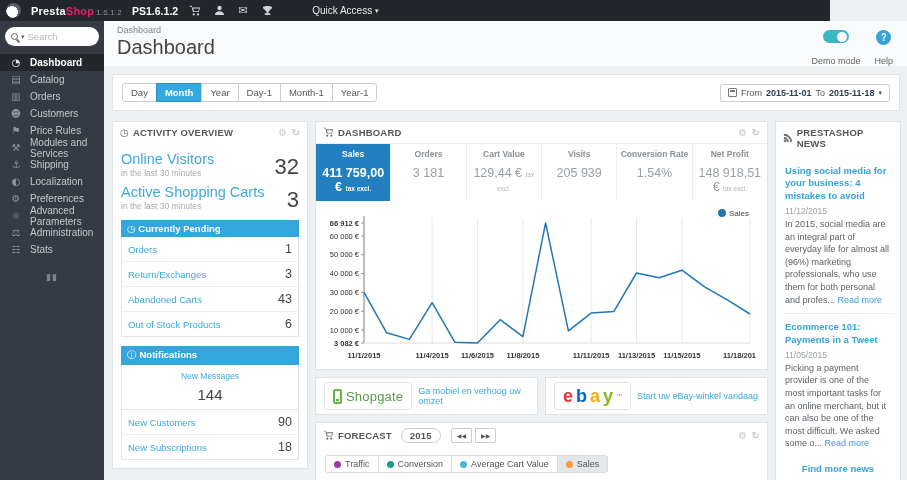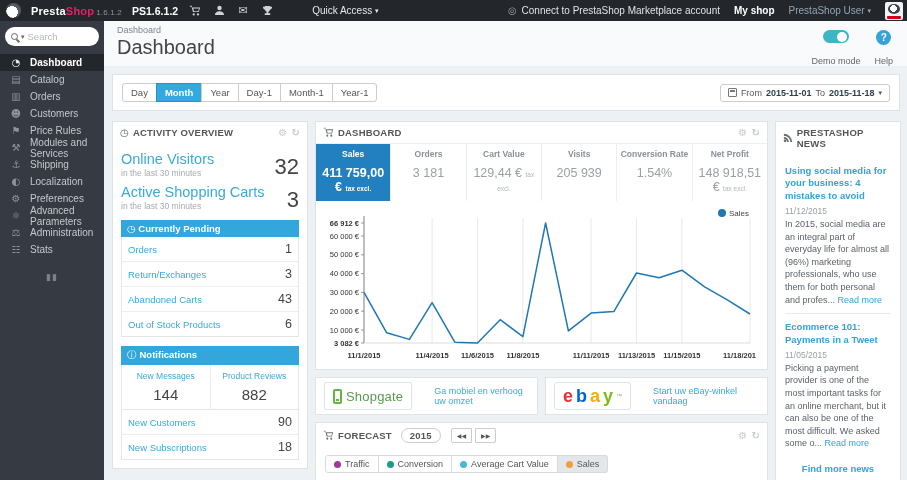--- a/index.html
+++ b/index.html
@@ -1,21 +1,21 @@
 <!DOCTYPE html>
 <html><head>
 <meta charset="utf-8">
 <style>
   *{box-sizing:border-box;margin:0;padding:0}
   html,body{width:907px;height:480px;overflow:hidden}
   body{font-family:"Liberation Sans","DejaVu Sans",sans-serif;background:#eef1f4;position:relative;font-size:11px;color:#555}
   .glyph{font-family:"DejaVu Sans",sans-serif}
   .caret{font-style:normal;font-size:7px;vertical-align:middle}
   
-  .topbar{position:absolute;top:0;left:0;width:907px;height:21px;background:#23262b;color:#cfd3d8;display:flex;align-items:center;z-index:5}
+  .topbar{position:absolute;top:0;left:0;width:830px;height:21px;background:#23262b;color:#cfd3d8;display:flex;align-items:center;z-index:5}
   .tb-left{display:flex;align-items:center;gap:10px;padding-left:6px}
   .logo{width:15px;height:15px;border-radius:50%;background:radial-gradient(circle at 40% 60%,#fff 0 45%,#565b64 46% 100%);display:inline-block}
   .brand{font-size:11px;letter-spacing:.2px}
   .brand .bp{color:#fff;font-weight:bold}
   .brand .bs{color:#e0226a;font-weight:bold}
   .brand .ver{font-style:normal;font-size:8px;color:#8d939b;margin-left:2px}
   .shopname{color:#fff;font-weight:bold;font-size:10.5px}
   .tb-icon{width:14px;display:inline-flex;justify-content:center;color:#cfd3d8;font-size:11px;cursor:pointer}
   .tb-icon svg{fill:#cfd3d8}
   .quick{font-size:10px;color:#e6e8ea;cursor:pointer;margin-left:28px}
@@ -97,21 +97,21 @@
   .kpi:first-child{border-left:0}
   .kpi .kl{font-size:8.5px;color:#8a9096;font-weight:bold}
   .kpi .kv{font-size:12.5px;color:#9aa0a6;margin-top:7px}
   .kpi .ks{font-size:6.5px;color:#b0b6bb}
   .kpi.active{background:#2380c0}
   .kpi.active .kl,.kpi.active .kv,.kpi.active .ks{color:#fff}
   .kpi.active .kv{font-weight:bold}
   .chart-wrap{padding:4px 4px 0 2px}
   
   .mod-row{display:flex;gap:7px}
-  .mod{flex:1;height:38px;display:flex;align-items:center;gap:22px;padding:0 8px}
+  .mod{flex:1;height:38px;display:flex;align-items:center;gap:6px;padding:0 8px}
   .modlogo{border:1px solid #e0e3e6;border-radius:3px;background:#fff;height:28px;display:flex;align-items:center;gap:4px;padding:0 8px}
   .sg-phone{width:9px;height:15px;border:2px solid #67b346;border-radius:2px;display:inline-block;position:relative}
   .sg-phone:after{content:"";position:absolute;bottom:1px;left:1px;right:1px;height:1.5px;background:#67b346}
   .sg-name{font-size:13px;color:#5a9a4e;letter-spacing:.2px}
   .eb{font-size:18px;font-weight:bold;letter-spacing:-1px}
   .eb-tm{font-size:6px;color:#999;vertical-align:top}
   .modlink{font-size:9px;color:#3ba9da;cursor:pointer}
   
   .year-pill{border:1px solid #ccc;border-radius:8px;padding:1px 8px;font-size:9.5px;font-weight:bold;color:#555;margin-left:5px}
   .nav-btn{border:1px solid #ccc;background:#fff;font-size:6px;color:#555;padding:3px 5px;cursor:pointer;margin-left:-1px}
@@ -155,26 +155,20 @@
         </svg>
       </span>
     <span class="tb-icon glyph">✉</span>
     <span class="tb-icon">
         <svg width="11" height="11" viewBox="0 0 12 12">
           <path d="M3 1h6v1h2c0 1.8-1.1 3-2.3 3.3A3.2 3.2 0 0 1 7 7.4V9h2v2H3V9h2V7.4a3.2 3.2 0 0 1-1.7-2.1C2.1 5 1 3.8 1 2h2z"></path>
         </svg>
       </span>
     <span class="quick"><span>Quick Access</span> <i class="caret glyph">▾</i></span>
   </div>
-  <div class="tb-right">
-    <span class="mk"><i class="glyph">◎</i> <span>Connect to PrestaShop Marketplace account</span></span>
-    <span class="myshop">My shop</span>
-    <span class="user"><span>PrestaShop User</span> <i class="caret glyph">▾</i></span>
-    <span class="avatar"></span>
-  </div>
 </header>
 
 <aside class="sidebar">
   <div class="search">
     <span class="mag"></span>
     <i class="caret glyph">▾</i>
     <input placeholder="Search" style="">
   </div>
   <nav>
     <div class="sb-item active">
@@ -308,24 +302,20 @@
               <span class="al">Out of Stock Products</span>
               <span class="av">6</span>
             </div>
         </div>
 
         <div class="secbar"><span class="glyph">ⓘ</span><span>Notifications</span></div>
         <div class="notif">
           <div class="ncell">
               <div class="nl">New Messages</div>
               <div class="nv">144</div>
-            </div>
-          <div class="ncell">
-              <div class="nl">Product Reviews</div>
-              <div class="nv">882</div>
             </div>
         </div>
 
         <div class="acttbl">
           <div class="actrow">
               <span class="al">New Customers</span>
               <span class="av">90</span>
             </div>
           <div class="actrow">
               <span class="al">New Subscriptions</span>

